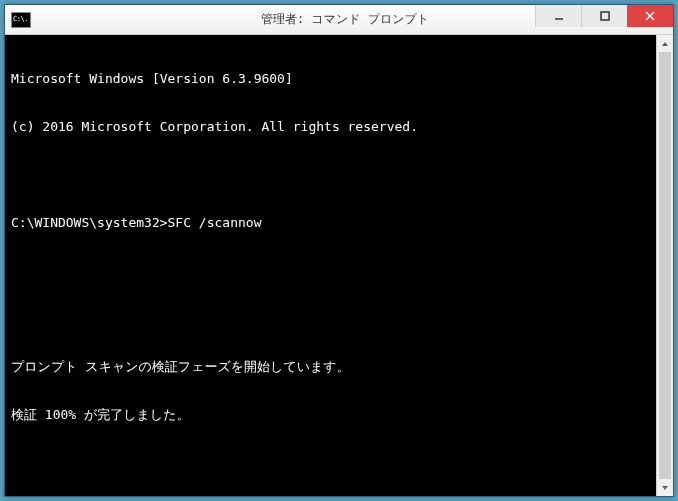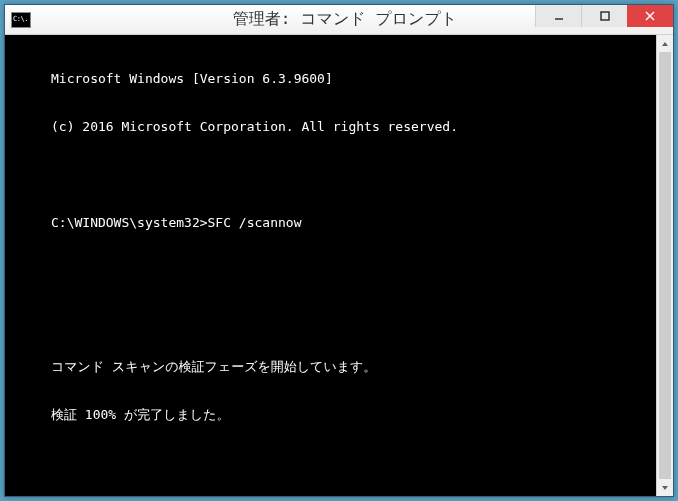--- a/index.html
+++ b/index.html
@@ -49,21 +49,21 @@
       font-size: 7px;
       line-height: 1;
       padding-left: 1px;
       letter-spacing: -0.5px;
     }
     .title-text {
       position: absolute;
       left: 12px;
       right: 0;
       text-align: center;
-      font-size: 16px;
+      font-size: 12px;
       color: #333;
       pointer-events: none;
     }
     .window-controls {
       margin-left: auto;
       display: flex;
       height: 22px;
       align-self: flex-start;
     }
     .win-btn {
@@ -100,21 +100,20 @@
       font-family: "MS Gothic", "Consolas", monospace;
       white-space: pre-wrap;
       word-break: break-all;
       height: calc(100% - 30px);
       overflow: hidden;
       background: #000;
     }
     .term-line {
       display: block;
       min-height: 16px;
-      margin-left: 40px;
     }
     .scrollbar {
       position: absolute;
       right: 0;
       top: 30px;
       bottom: 0;
       width: 17px;
       background: #F0F0F0;
       border-left: 1px solid #D0D0D0;
       display: flex;
@@ -172,21 +171,21 @@
       </div>
     </div>
   </div>
   <div class="terminal-content">
     <span class="term-line">Microsoft Windows [Version 6.3.9600]</span>
     <span class="term-line">(c) 2016 Microsoft Corporation. All rights reserved.</span>
     <span class="term-line"></span>
     <span class="term-line">C:\WINDOWS\system32&gt;SFC /scannow</span>
     <span class="term-line"></span>
     <span class="term-line"></span>
-    <span class="term-line">コマンド スキャンの検証フェーズを開始しています。</span>
+    <span class="term-line">プロンプト スキャンの検証フェーズを開始しています。</span>
     <span class="term-line">検証 100% が完了しました。</span>
     
     
     
     
     
     
     
   </div>
   <div class="scrollbar">

